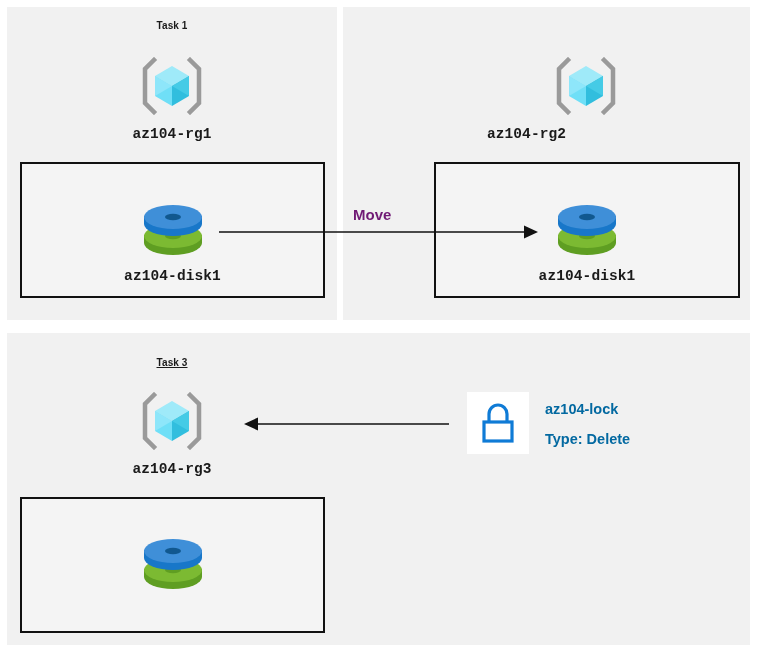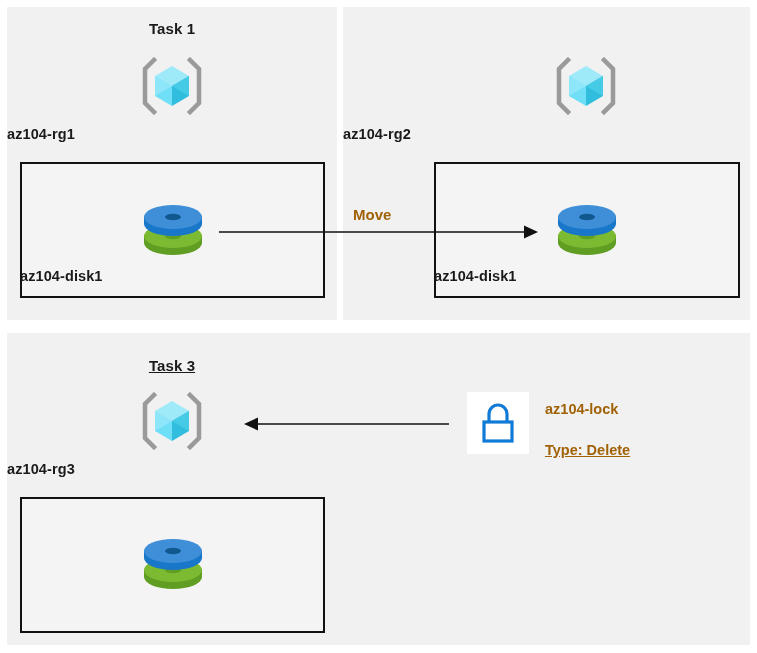--- a/index.html
+++ b/index.html
@@ -23,34 +23,36 @@
   .panel {
     position: absolute;
     background: #f1f1f1;
   }
   #panel-task1 { left: 7px;  top: 7px;   width: 330px; height: 313px; }
   #panel-task2 { left: 343px;top: 7px;   width: 407px; height: 313px; }
   #panel-task3 { left: 7px;  top: 333px; width: 743px; height: 312px; }
 
   .task-title {
     position: absolute;
-    font-size: 15px;
+    font-size: 10px;
     font-weight: bold;
     color: #1a1a1a;
     text-align: center;
     white-space: nowrap;
     letter-spacing: 0.1px;
   }
   .node-label {
     position: absolute;
     font-size: 14.5px;
     font-weight: bold;
     color: #1a1a1a;
+    text-align: center;
     white-space: nowrap;
     letter-spacing: 0.1px;
+    font-family: Liberation Mono, monospace;
   }
   .inner-box {
     position: absolute;
     background: #f4f4f4;
     border: 2px solid #111111;
     box-sizing: border-box;
   }
   .icon-rg {
     position: absolute;
     width: 62px;
@@ -71,28 +73,28 @@
     justify-content: center;
   }
   .arrow-svg {
     position: absolute;
     overflow: visible;
   }
   .move-label {
     position: absolute;
     font-size: 15px;
     font-weight: bold;
-    color: #a16207;
+    color: #701a75;
     white-space: nowrap;
   }
   .lock-text {
     position: absolute;
     font-size: 14.5px;
     font-weight: bold;
-    color: #a16207;
+    color: #0369a1;
     white-space: nowrap;
     line-height: 22px;
   }
 </style>
 </head>
 <body>
 
 <div class="canvas">
 
   <div class="panel" id="panel-task1"></div>
@@ -217,15 +219,15 @@
 
   <div class="icon-lock-tile" style="left:467px; top:392px;">
     <svg viewBox="0 0 48 48" width="48" height="48">
       <path d="M15 23 L15 15 A9 9 0 0 1 33 15 L33 23" fill="none" stroke="#0f7bd6" stroke-width="3.2"></path>
       <rect x="10" y="23" width="28" height="19" fill="none" stroke="#0f7bd6" stroke-width="3.2"></rect>
     </svg>
   </div>
 
   <div class="lock-text" style="left:545px; top:398px;">az104-lock</div>
 
-  <div class="lock-text" style="left:545px; top:439px;text-decoration:underline;">Type: Delete</div>
+  <div class="lock-text" style="left:545px; top:428px;">Type: Delete</div>
 
 </div>
 
 </body></html>

